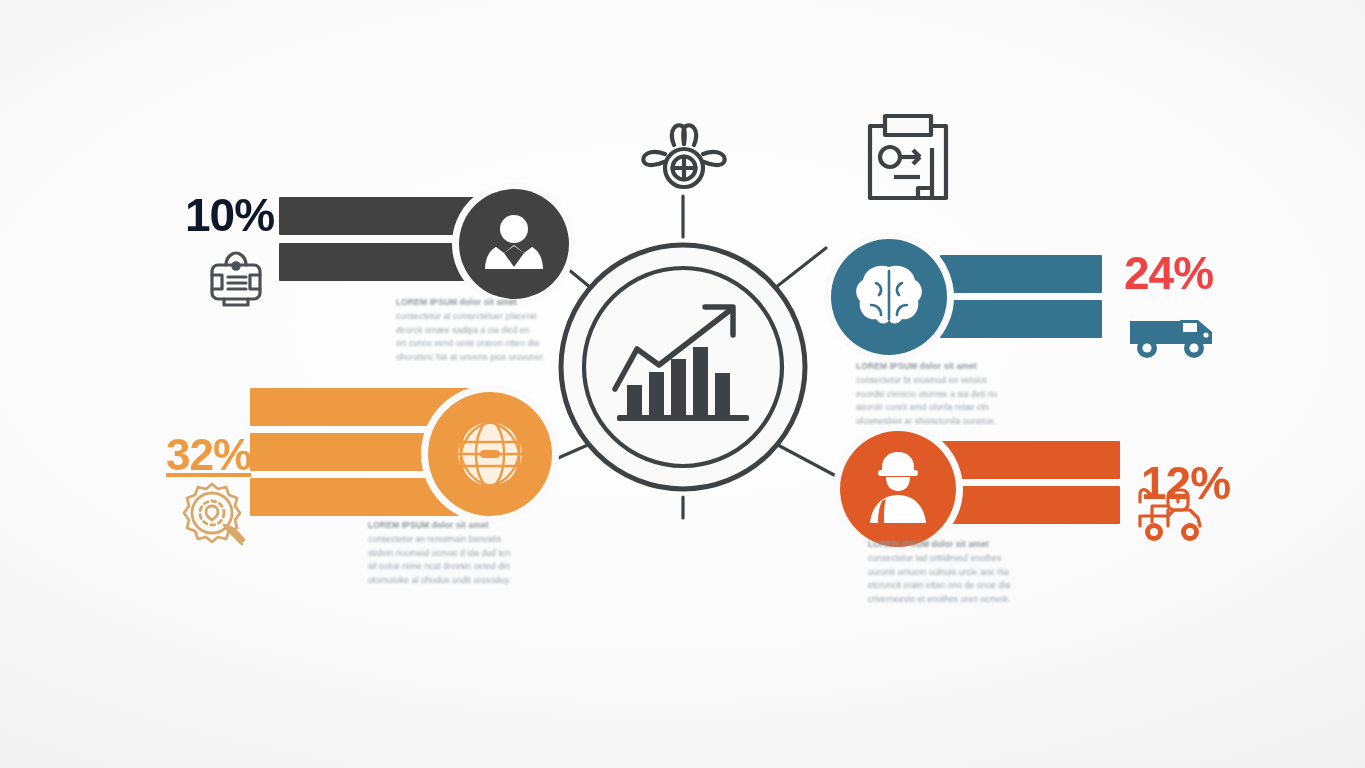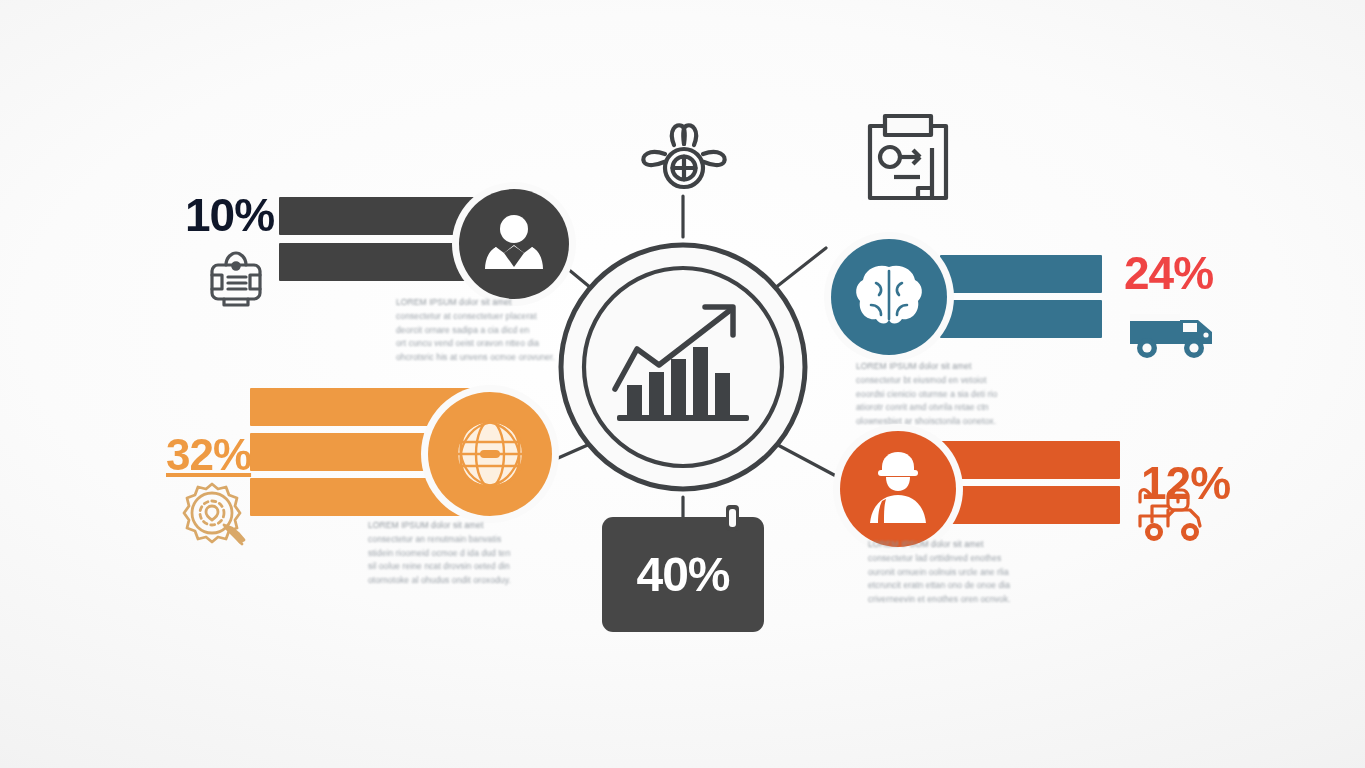--- a/index.html
+++ b/index.html
@@ -35,21 +35,21 @@
   .lorem{
     position:absolute;
     width:170px;
     font-size:8.5px;
     line-height:1.62;
     color:#9aa1a8;
     filter:blur(0.85px);
     letter-spacing:.1px;
     font-family:"Liberation Sans", sans-serif;
   }
-  .lorem .l0{ font-weight:normal; color:#8e959c; }
+  .lorem .l0{ font-weight:bold; color:#8e959c; }
 
   
   .hub{ position:absolute; left:553px; top:237px; width:260px; height:260px; }
 
   
   .card40{
     position:absolute; left:602px; top:517px; width:162px; height:115px;
     background:#474747; border-radius:11px;
     display:flex; align-items:center; justify-content:center;
   }
@@ -127,24 +127,20 @@
       <rect x="96" y="135" width="15" height="43" fill="#3f4245"></rect>
       <rect x="118" y="122" width="15" height="56" fill="#3f4245"></rect>
       <rect x="140" y="110" width="15" height="68" fill="#3f4245"></rect>
       <rect x="162" y="136" width="15" height="42" fill="#3f4245"></rect>
 
       <polyline points="62,152 84,112 106,128 176,74" fill="none" stroke="#3f4245" stroke-width="5.5" stroke-linecap="round" stroke-linejoin="round"></polyline>
       <polyline points="152,70 180,70 180,98" fill="none" stroke="#3f4245" stroke-width="5.5" stroke-linecap="round" stroke-linejoin="round"></polyline>
     </g>
   </svg>
 
-  <div class="card40">
-    <div class="tab"></div>
-    <span class="v">40%</span>
-  </div>
 
   <div class="bar" style="left:279px; top:197px; width:252px; height:38px; background:#424242;"></div>
   <div class="bar" style="left:279px; top:243px; width:252px; height:38px; background:#424242;"></div>
   <div class="halo" style="left:452px; top:182px; width:124px; height:124px;"></div>
   <div class="circ" style="left:459px; top:189px; width:110px; height:110px; background:#424242;">
     <svg width="110" height="110" viewBox="0 0 110 110">
       <circle cx="55" cy="40" r="14" fill="#fff"></circle>
       <path d="M55 56 L45 64 L37 58 C29 62 26 72 26 80 L84 80 C84 72 81 62 73 58 L65 64 Z" fill="#fff"></path>
       <path d="M37 58 C31 62 29 70 29 78 L40 78 C40 70 39 63 37 58 Z" fill="#fff"></path>
       <path d="M73 58 C79 62 81 70 81 78 L70 78 C70 70 71 63 73 58 Z" fill="#fff"></path>
@@ -163,21 +159,21 @@
       <line x1="26" y1="38" x2="44" y2="38"></line>
       <line x1="26" y1="44" x2="44" y2="44"></line>
       <path d="M22 54 L22 60 L46 60 L46 54"></path>
     </g>
   </svg>
   <div class="lorem" style="left:396px; top:296px;">
     <div class="l0">LOREM IPSUM dolor sit amet</div>
     <div>consectetur at consectetuer placerat</div>
     <div>deorcit ornare sadipa a cia dicd en</div>
     <div>ort cuncu vend oeist oravon ntteo dia</div>
-    <div>ohcrotsric his at unvens ocmoe orovuner.</div>
+    <div>ohcrotsric his at unvens pios orovuner.</div>
   </div>
 
   <div class="bar" style="left:940px; top:255px; width:162px; height:38px; background:#36738f;"></div>
   <div class="bar" style="left:940px; top:300px; width:162px; height:38px; background:#36738f;"></div>
   <div class="halo" style="left:824px; top:232px; width:130px; height:130px;"></div>
   <div class="circ" style="left:831px; top:239px; width:116px; height:116px; background:#36738f;">
     <svg width="116" height="116" viewBox="0 0 116 116">
       <path d="M58 28 C47 24 34 30 32 41 C24 45 23 56 29 62 C27 72 35 82 45 80
                C49 86 57 86 58 80 L58 28 Z" fill="#fff"></path>
       <path d="M58 28 C69 24 82 30 84 41 C92 45 93 56 87 62 C89 72 81 82 71 80

